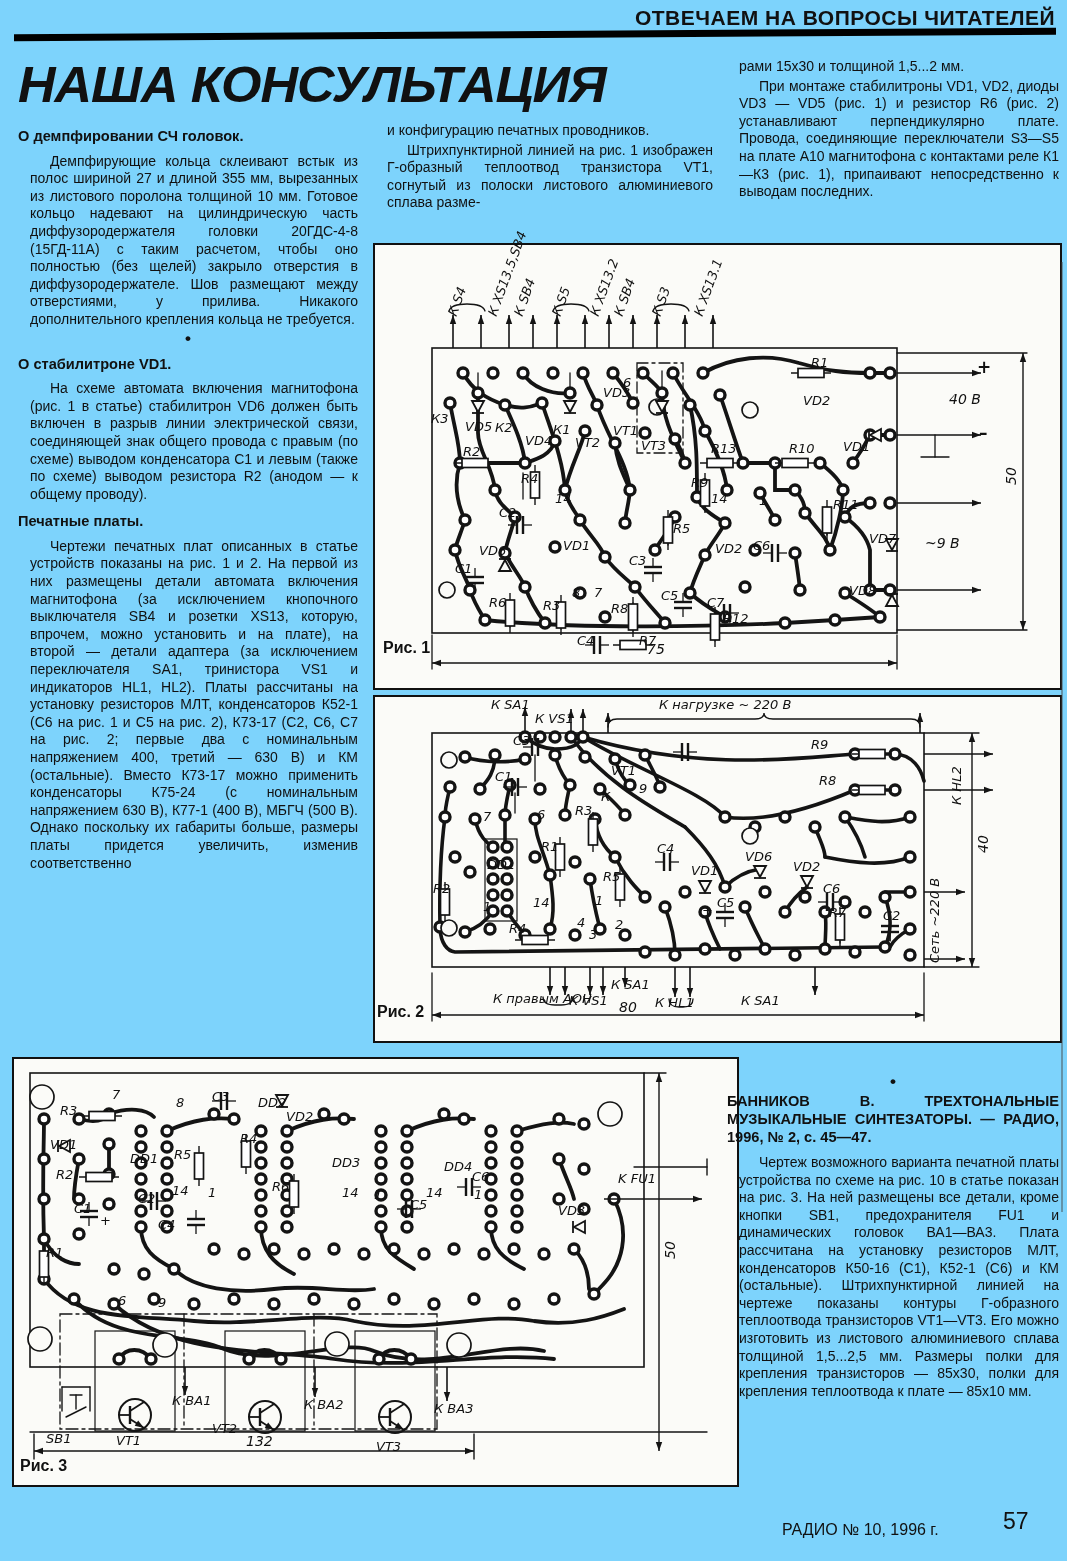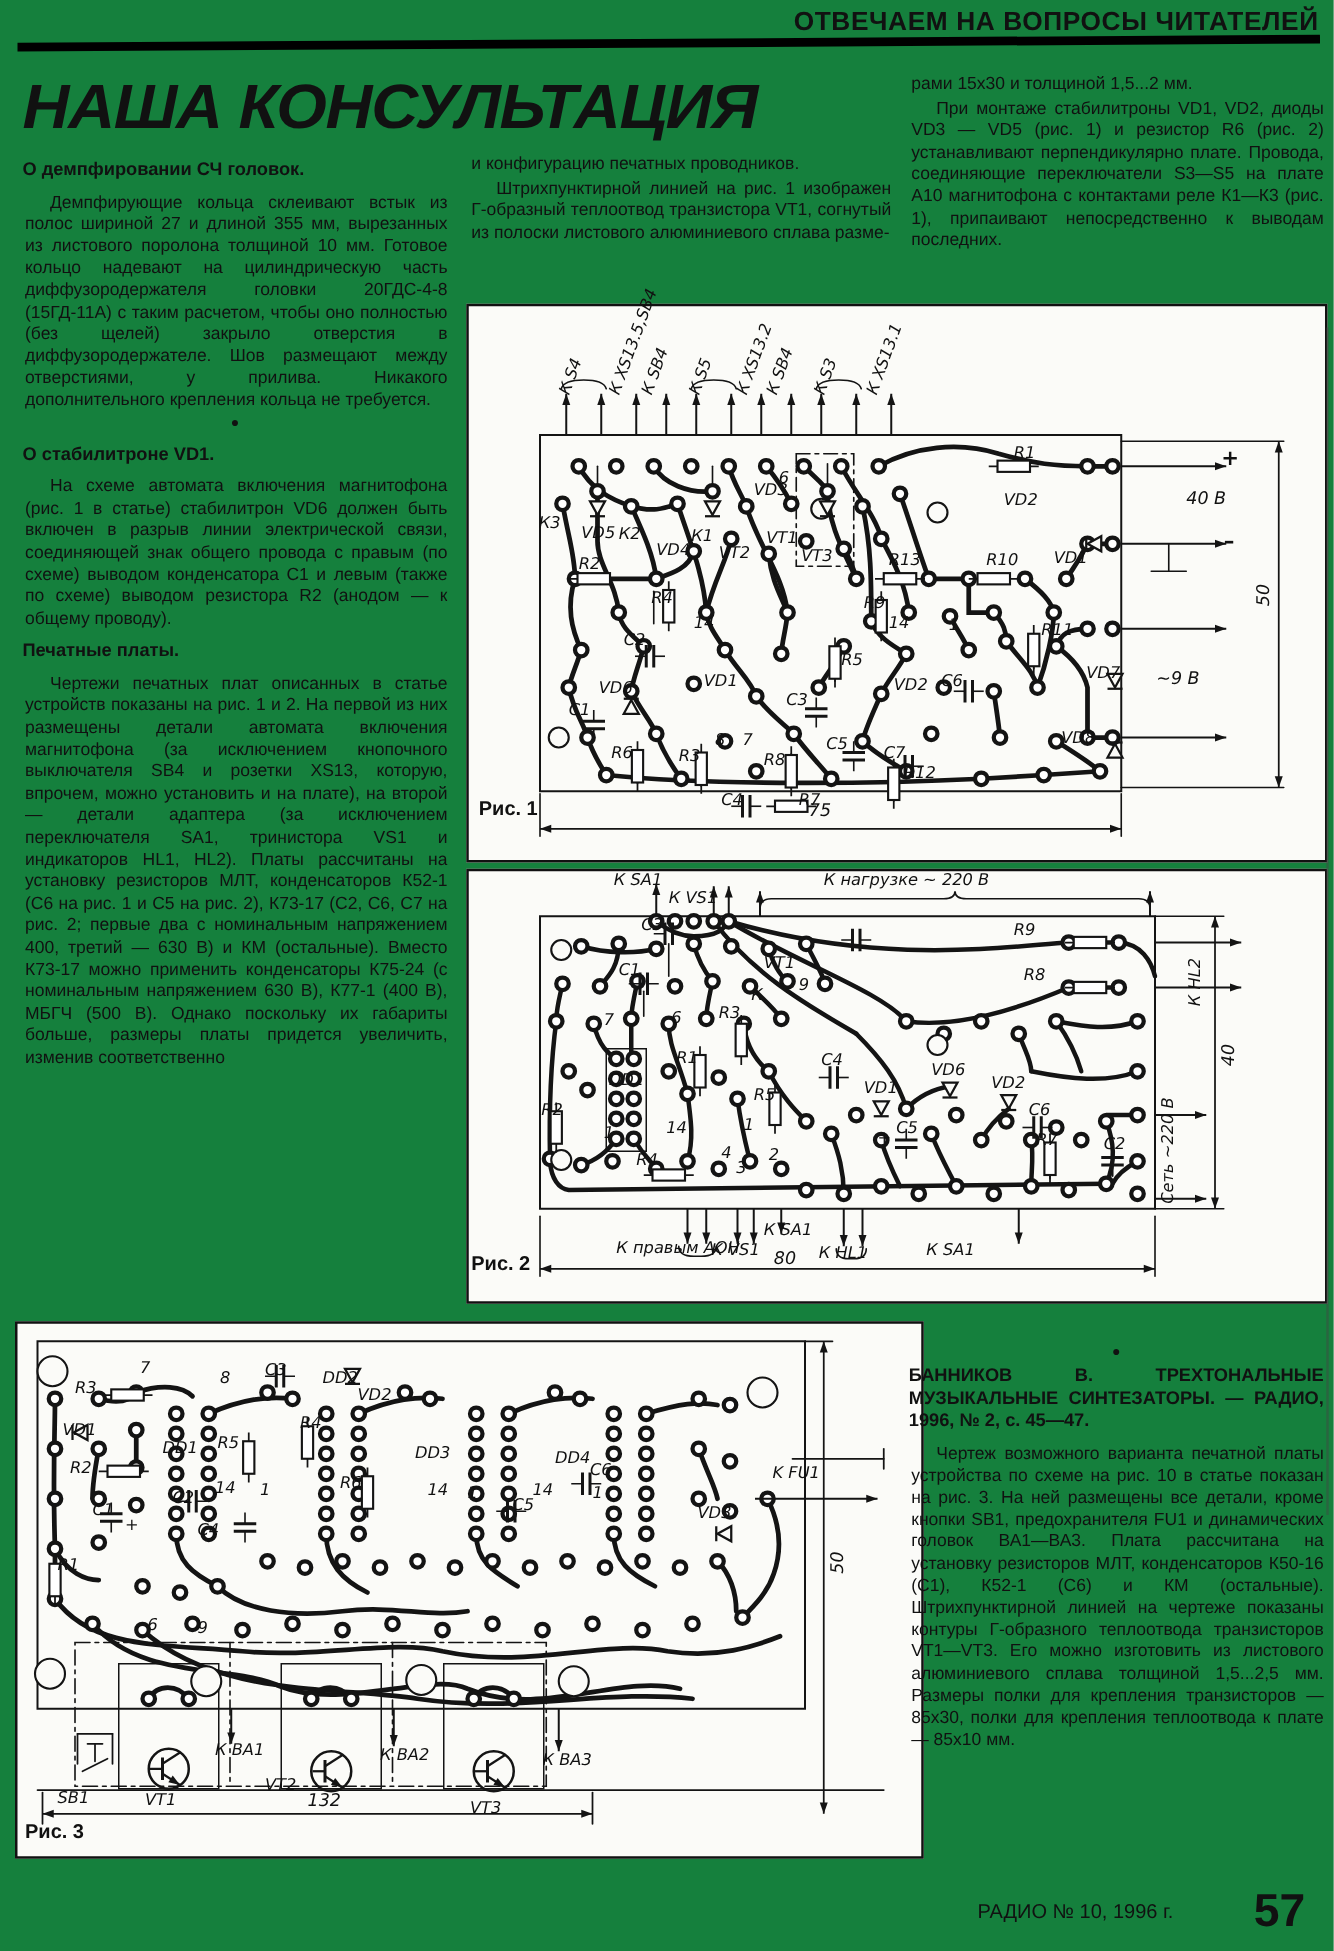--- a/index.html
+++ b/index.html
@@ -1,38 +1,38 @@
 <!DOCTYPE html>
 <html><head>
 <meta charset="utf-8">
 <style>
   html,body{margin:0;padding:0;background:#e8e8e4;}
-  #page{position:relative;width:1067px;height:1561px;background:#15803d;color:#111;
+  #page{position:relative;width:1067px;height:1561px;background:#7dd3fc;color:#111;
         font-family:"Liberation Sans",sans-serif;overflow:hidden;}
   .abs{position:absolute;}
   .strap{font-weight:bold;font-size:21px;letter-spacing:.5px;white-space:nowrap;}
   .rule{background:#000;}
   .title{font-style:italic;font-weight:800;font-size:50px;letter-spacing:-1px;
          transform:scaleX(1.04);transform-origin:left top;white-space:nowrap;}
   .col{font-size:14px;line-height:17.6px;text-align:justify;}
   .ref{font-weight:bold;font-size:14.6px;line-height:18px;margin:0 0 8px 0;}
   .sub{font-weight:bold;font-size:14.6px;margin:10px 0 7px 0;}
-  .para{margin:0 0 2px 2px;}
+  .para{margin:0 0 2px 12px;}
   .ind{text-indent:20px;}
   .bullet{ text-align:center;font-size:17px;font-weight:bold;line-height:14px;margin:3px 0;}
   .figbox{position:absolute;border:2px solid #111;background:#fbfbf8;}
   .figbox svg{position:absolute;left:0;top:0;}
   .fl{position:absolute;font:italic 13px "DejaVu Sans",sans-serif;color:#111;white-space:nowrap;z-index:5;}
   .fl.t{transform:rotate(-70deg);transform-origin:0 100%;}
   .fl.r{transform:rotate(-90deg);transform-origin:0 0;}
   .fl.d{font-size:14px;}
   .fl.b{font-style:normal;font-size:17px;font-weight:bold;}
   .fl.c{font:bold 16px "Liberation Sans",sans-serif;font-style:normal;}
   .footer{font-size:16px;white-space:nowrap;}
-  .pageno{font-size:37px;font-weight:bold;}
+  .pageno{font-size:23px;font-weight:normal;}
   .scanline{background:#444;opacity:.45;}
 </style>
 </head>
 <body>
 
 <div id="page">
 
   <div class="abs strap" style="right:12px;top:6px;">ОТВЕЧАЕМ НА ВОПРОСЫ ЧИТАТЕЛЕЙ</div>
   <div class="abs rule" style="left:14px;top:31px;width:1042px;height:7px;transform:rotate(-0.35deg);"></div>
 

